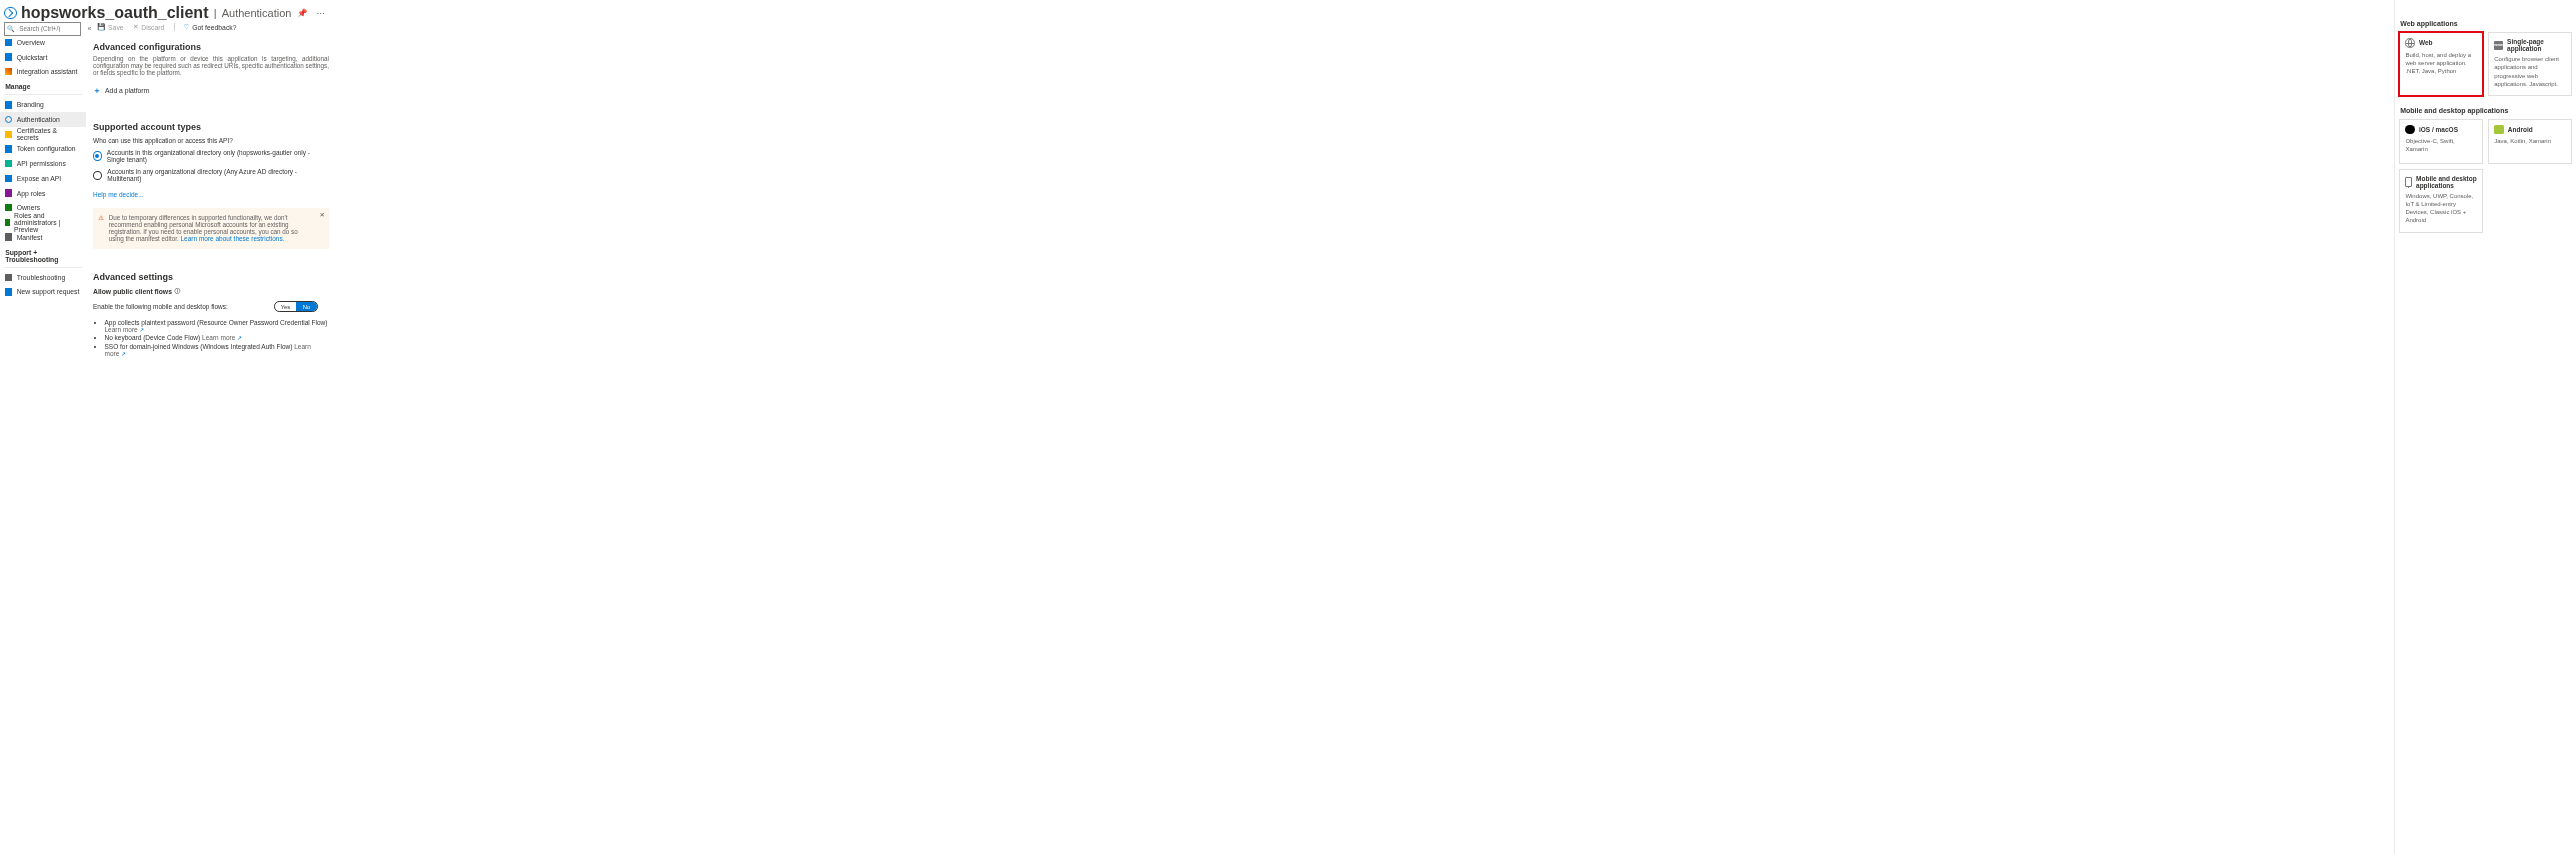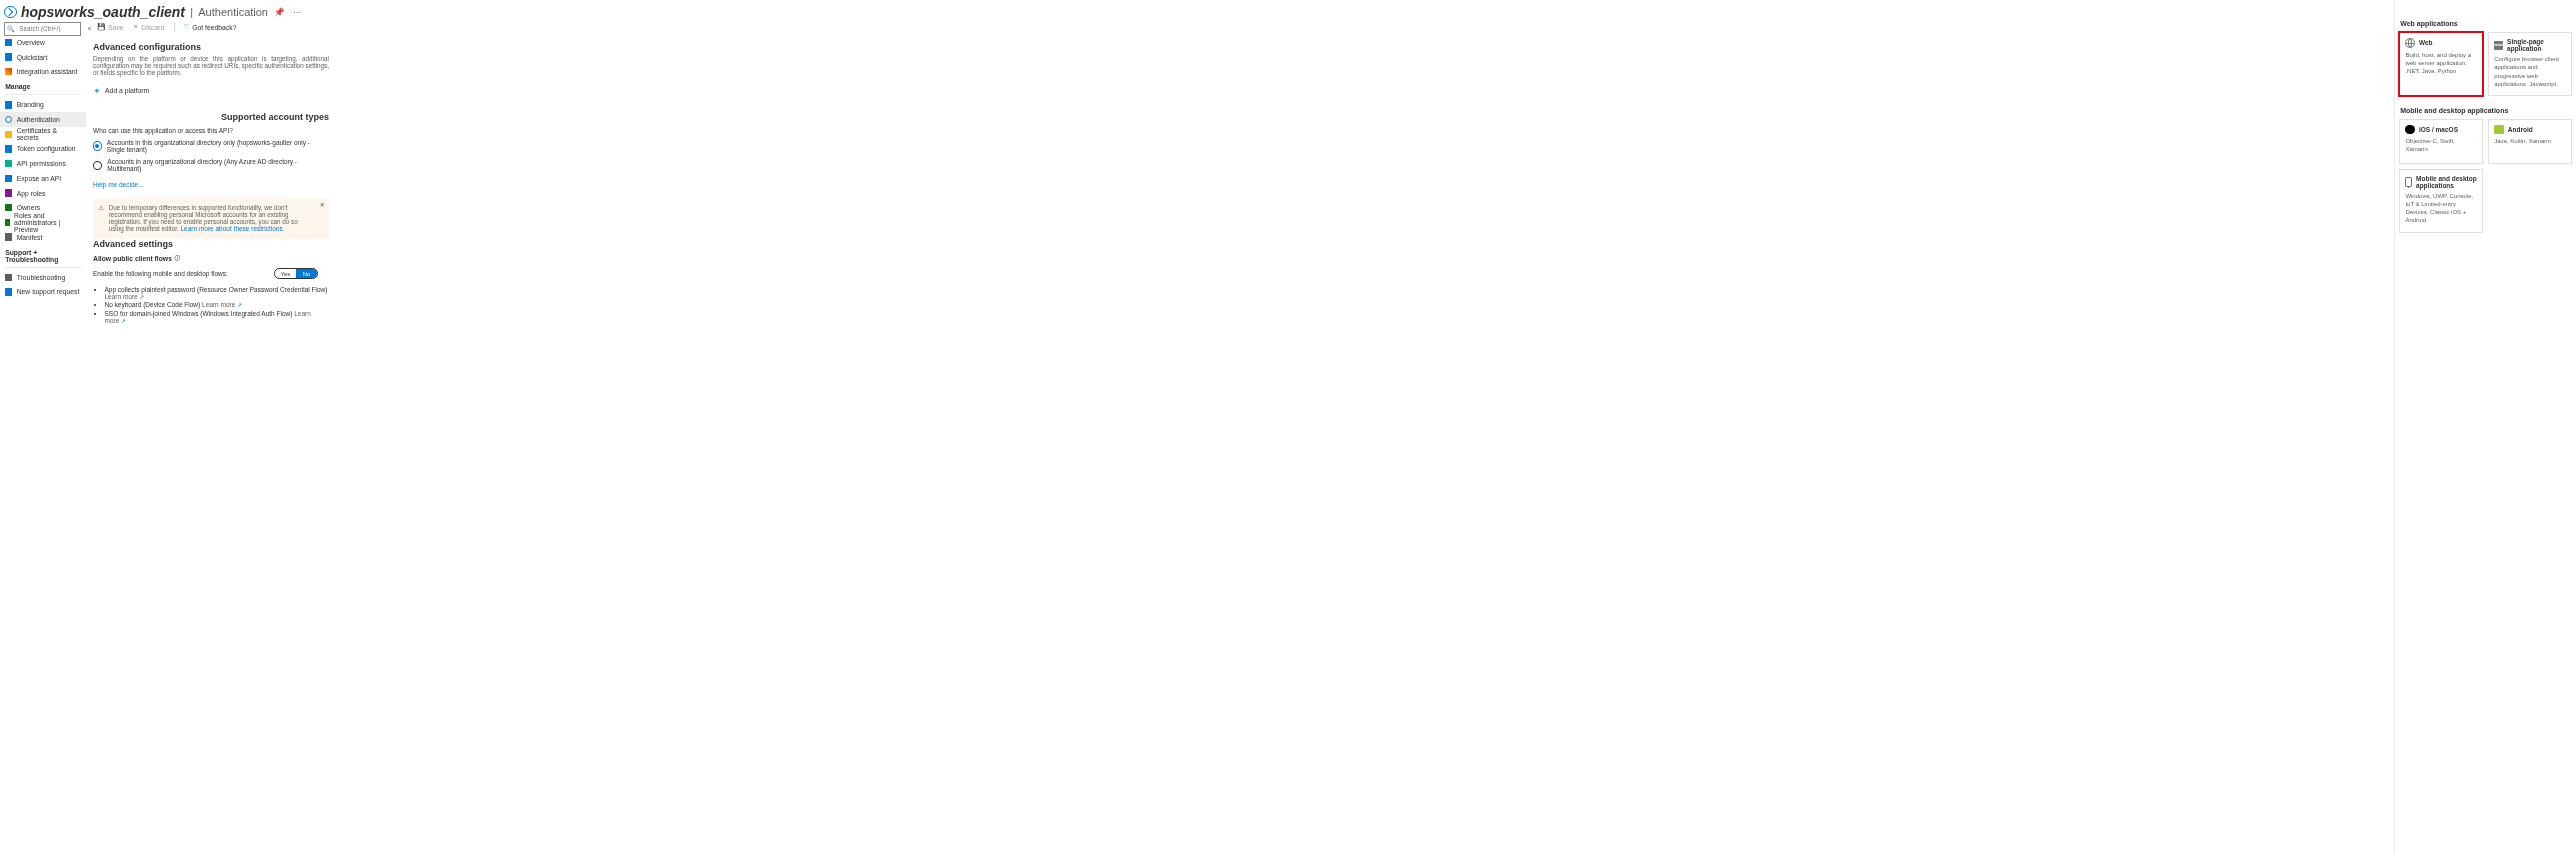--- a/index.html
+++ b/index.html
@@ -3,21 +3,21 @@
 <meta charset="utf-8">
 <style>
   html, body { margin:0; padding:0; font-family: "Segoe UI", Arial, sans-serif; color:#323130; background:#ffffff; font-size:6.8px; }
   .page { position:relative; width:2576px; height:855px; }
 
   
   .left-region { position:absolute; left:0; top:0; width:817px; height:855px; }
   .titlebar { position:absolute; left:4.2px; top:4.2px; width:629px; display:flex; align-items:center; gap:4.2px; }
   .brand-circle { width:10.5px; height:10.5px; border:1.6px solid #0078d4; border-radius:50%; position:relative; }
   .brand-circle::after { content:""; position:absolute; width:5.2px; height:5.2px; border-top:1.6px solid #0078d4; border-right:1.6px solid #0078d4; transform:rotate(45deg); top:2.1px; left:0.5px; }
-  .title-name { font-size:14px; font-weight:600;font-style:italic; }
+  .title-name { font-size:16px; font-weight:600; }
   .title-sub  { font-size:11px; color:#605e5c; }
   .title-pipe { font-size:11px; color:#605e5c; padding:0 1px; }
   .pin-icon, .more-icon { color:#605e5c; font-size:8.4px; padding:2.1px; cursor:pointer; }
 
   .search-row { position:absolute; left:4.2px; top:22px; display:flex; align-items:center; gap:6.3px; }
   .search-box { width:71px; height:11.5px; border:0.5px solid #8a8886; display:flex; align-items:center; padding:0 2.1px; gap:2.1px; font-size:6.3px; color:#605e5c; }
   .search-box input { border:none; outline:none; width:100%; font-size:6.3px; font-family:inherit; }
   .collapse-caret { color:#605e5c; font-size:6.3px; cursor:pointer; }
 
   .sidebar { position:absolute; left:0; top:35px; width:86px; }
@@ -192,42 +192,42 @@
   </div>
 
   <div class="main">
     <div class="h-section">Advanced configurations</div>
     <div class="para">Depending on the platform or device this application is targeting, additional configuration may be required such as redirect URIs, specific authentication settings, or fields specific to the platform.</div>
     <div class="add-platform">
       <span class="plus">＋</span>
       <span>Add a platform</span>
     </div>
 
-    <div class="h-section" style="margin-top:16px;text-align:right;">Supported account types</div>
+    <div class="h-section" style="margin-top:26px;">Supported account types</div>
     <div style="margin-top:5.2px;font-size:6.5px;">Who can use this application or access this API?</div>
     <div class="radio-row">
       <span class="radio-outer sel">
             <span class="radio-dot"></span>
           </span>
       <span>Accounts in this organizational directory only (hopsworks-gautier only - Single tenant)</span>
     </div>
     <div class="radio-row">
       <span class="radio-outer"></span>
       <span>Accounts in any organizational directory (Any Azure AD directory - Multitenant)</span>
     </div>
     <div style="margin-top:8.4px;"><span class="link">Help me decide...</span></div>
 
     <div class="warning-box">
       <span class="warn-icon">⚠</span>
       <span>Due to temporary differences in supported functionality, we don't recommend enabling personal Microsoft accounts for an existing registration. If you need to enable personal accounts, you can do so using the manifest editor. </span>
       <span class="link">Learn more about these restrictions.</span>
       <span class="warn-close">✕</span>
     </div>
 
-    <div class="h-section" style="margin-top:0;">Advanced settings</div>
+    <div class="h-section" style="margin-top:23px;">Advanced settings</div>
     <div style="margin-top:5.2px;font-weight:600;font-size:6.8px;display:flex;align-items:center;gap:2.6px;">
       <span>Allow public client flows</span>
       <span style="color:#605e5c;font-size:5.8px;">ⓘ</span>
     </div>
     <div class="toggle-row">
       <span>Enable the following mobile and desktop flows:</span>
       <div class="toggle">
         <div class="opt">Yes</div>
         <div class="opt on">No</div>
       </div>

